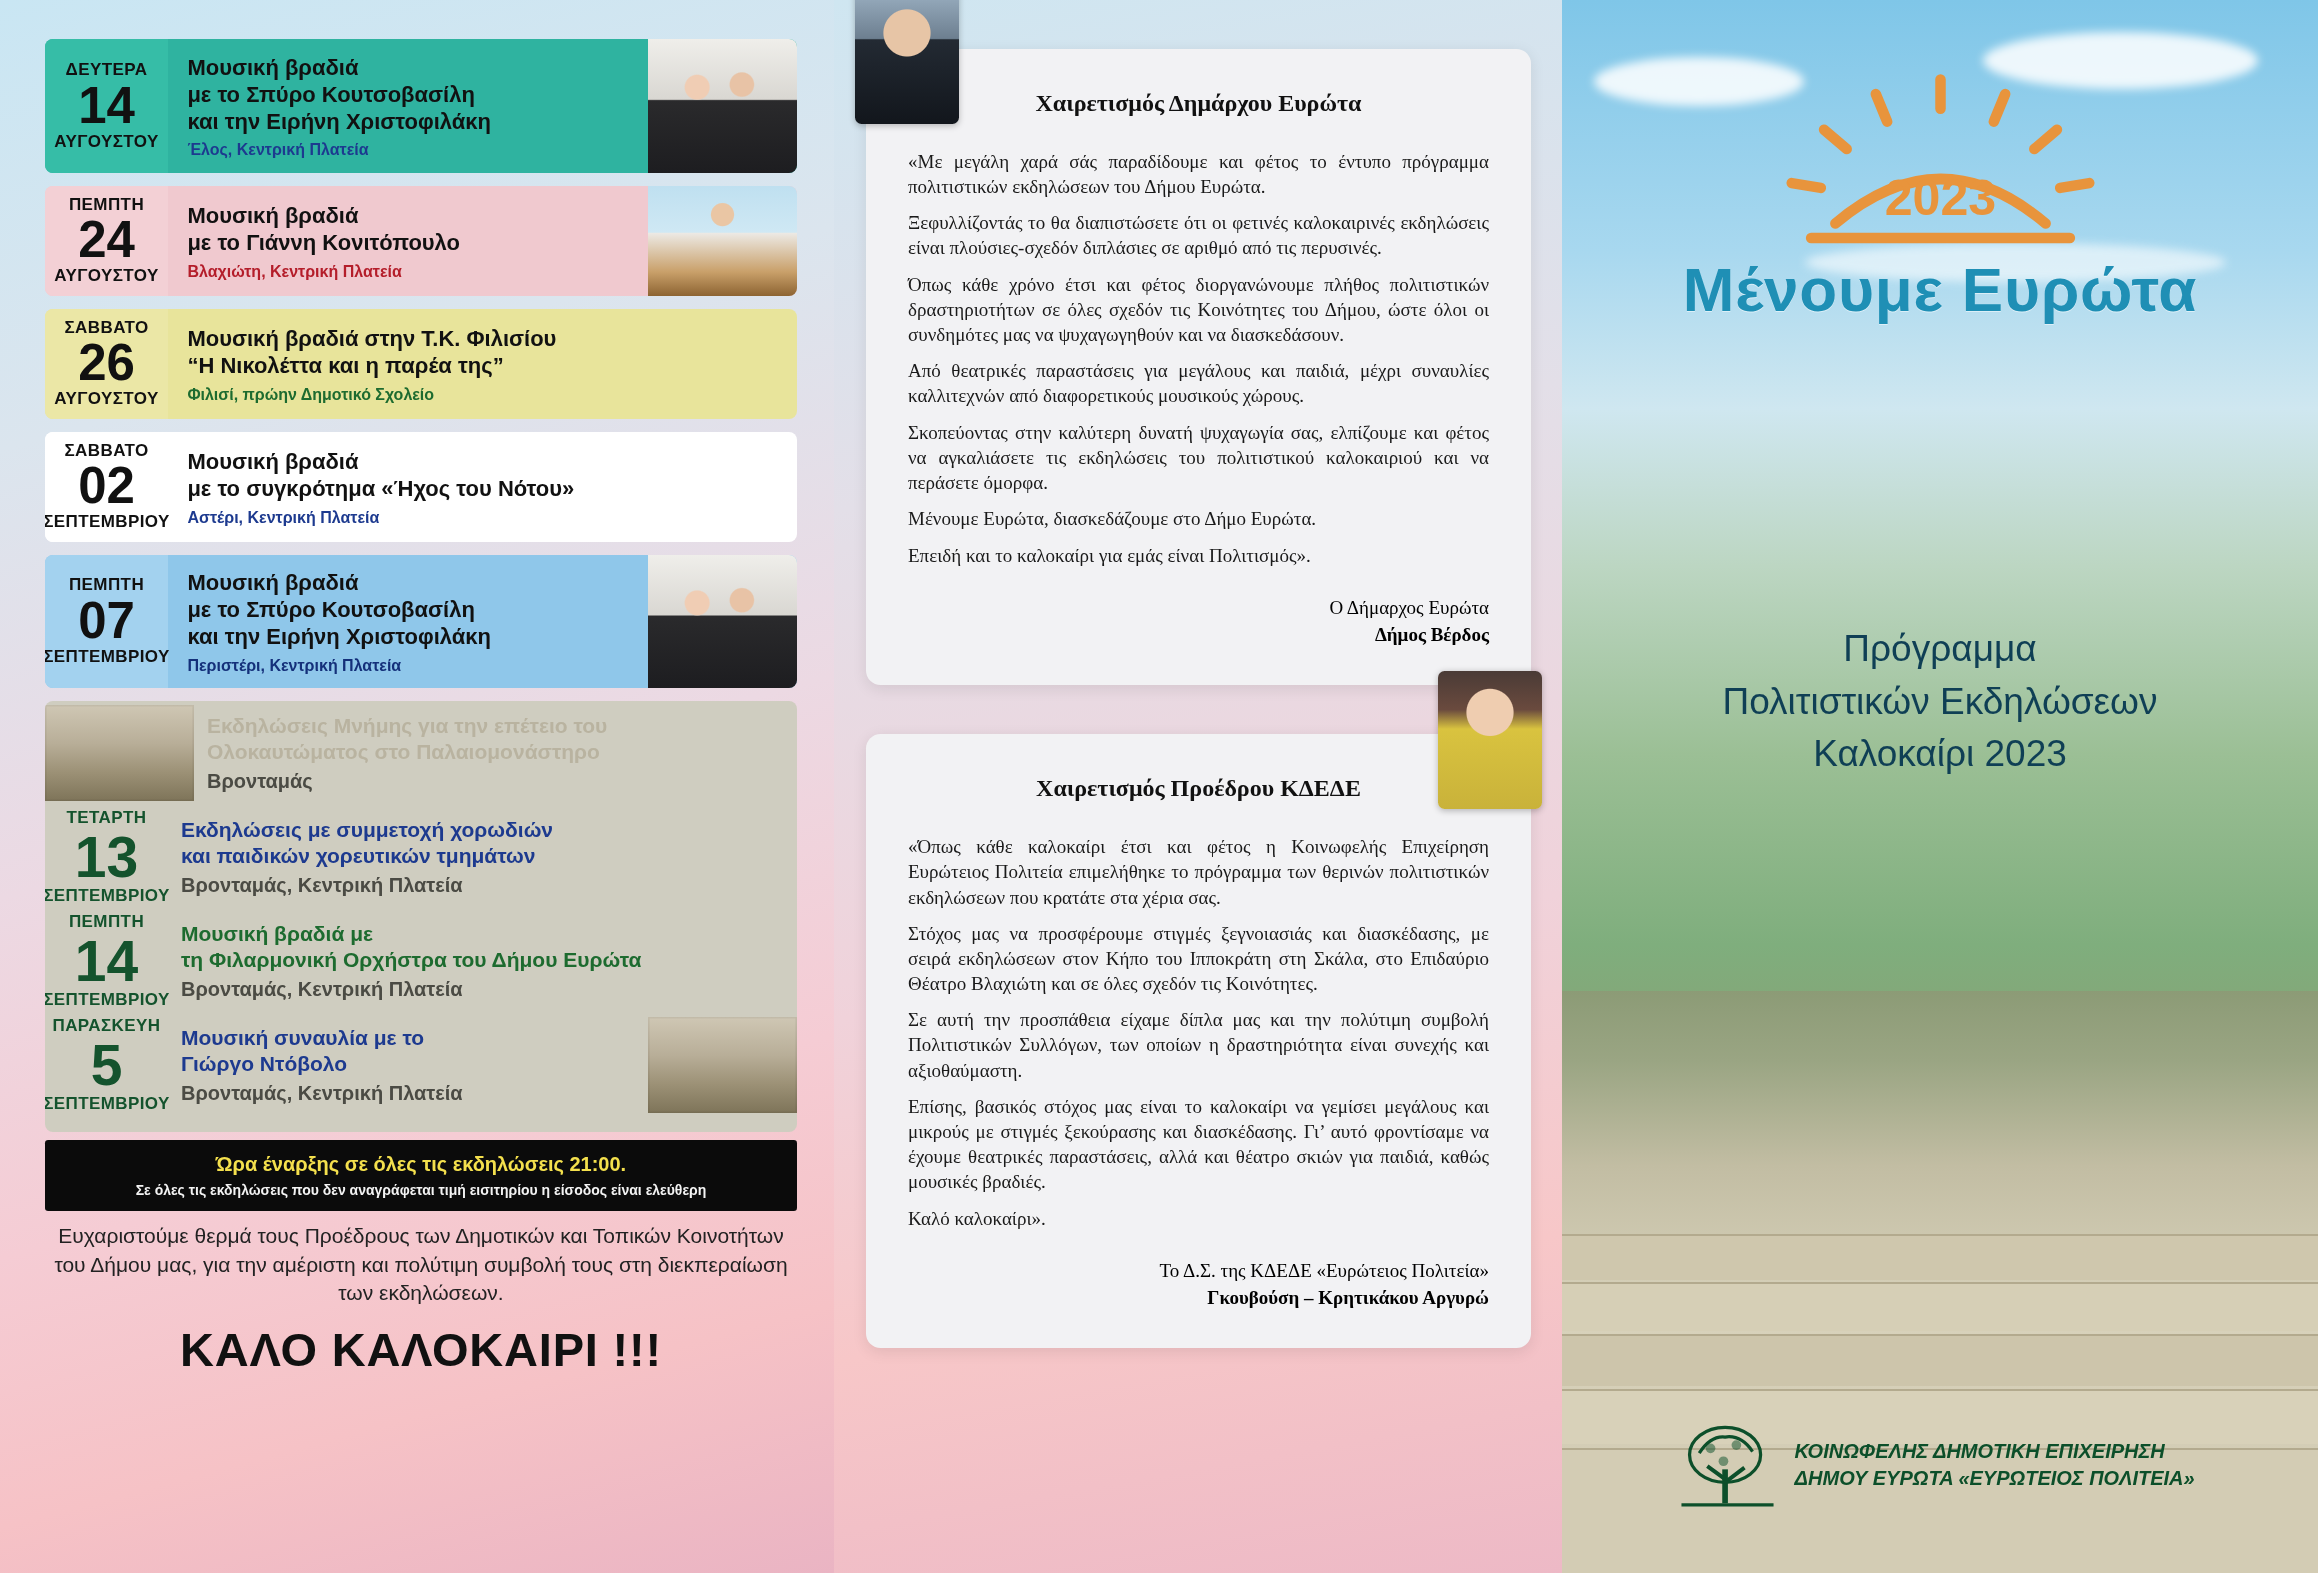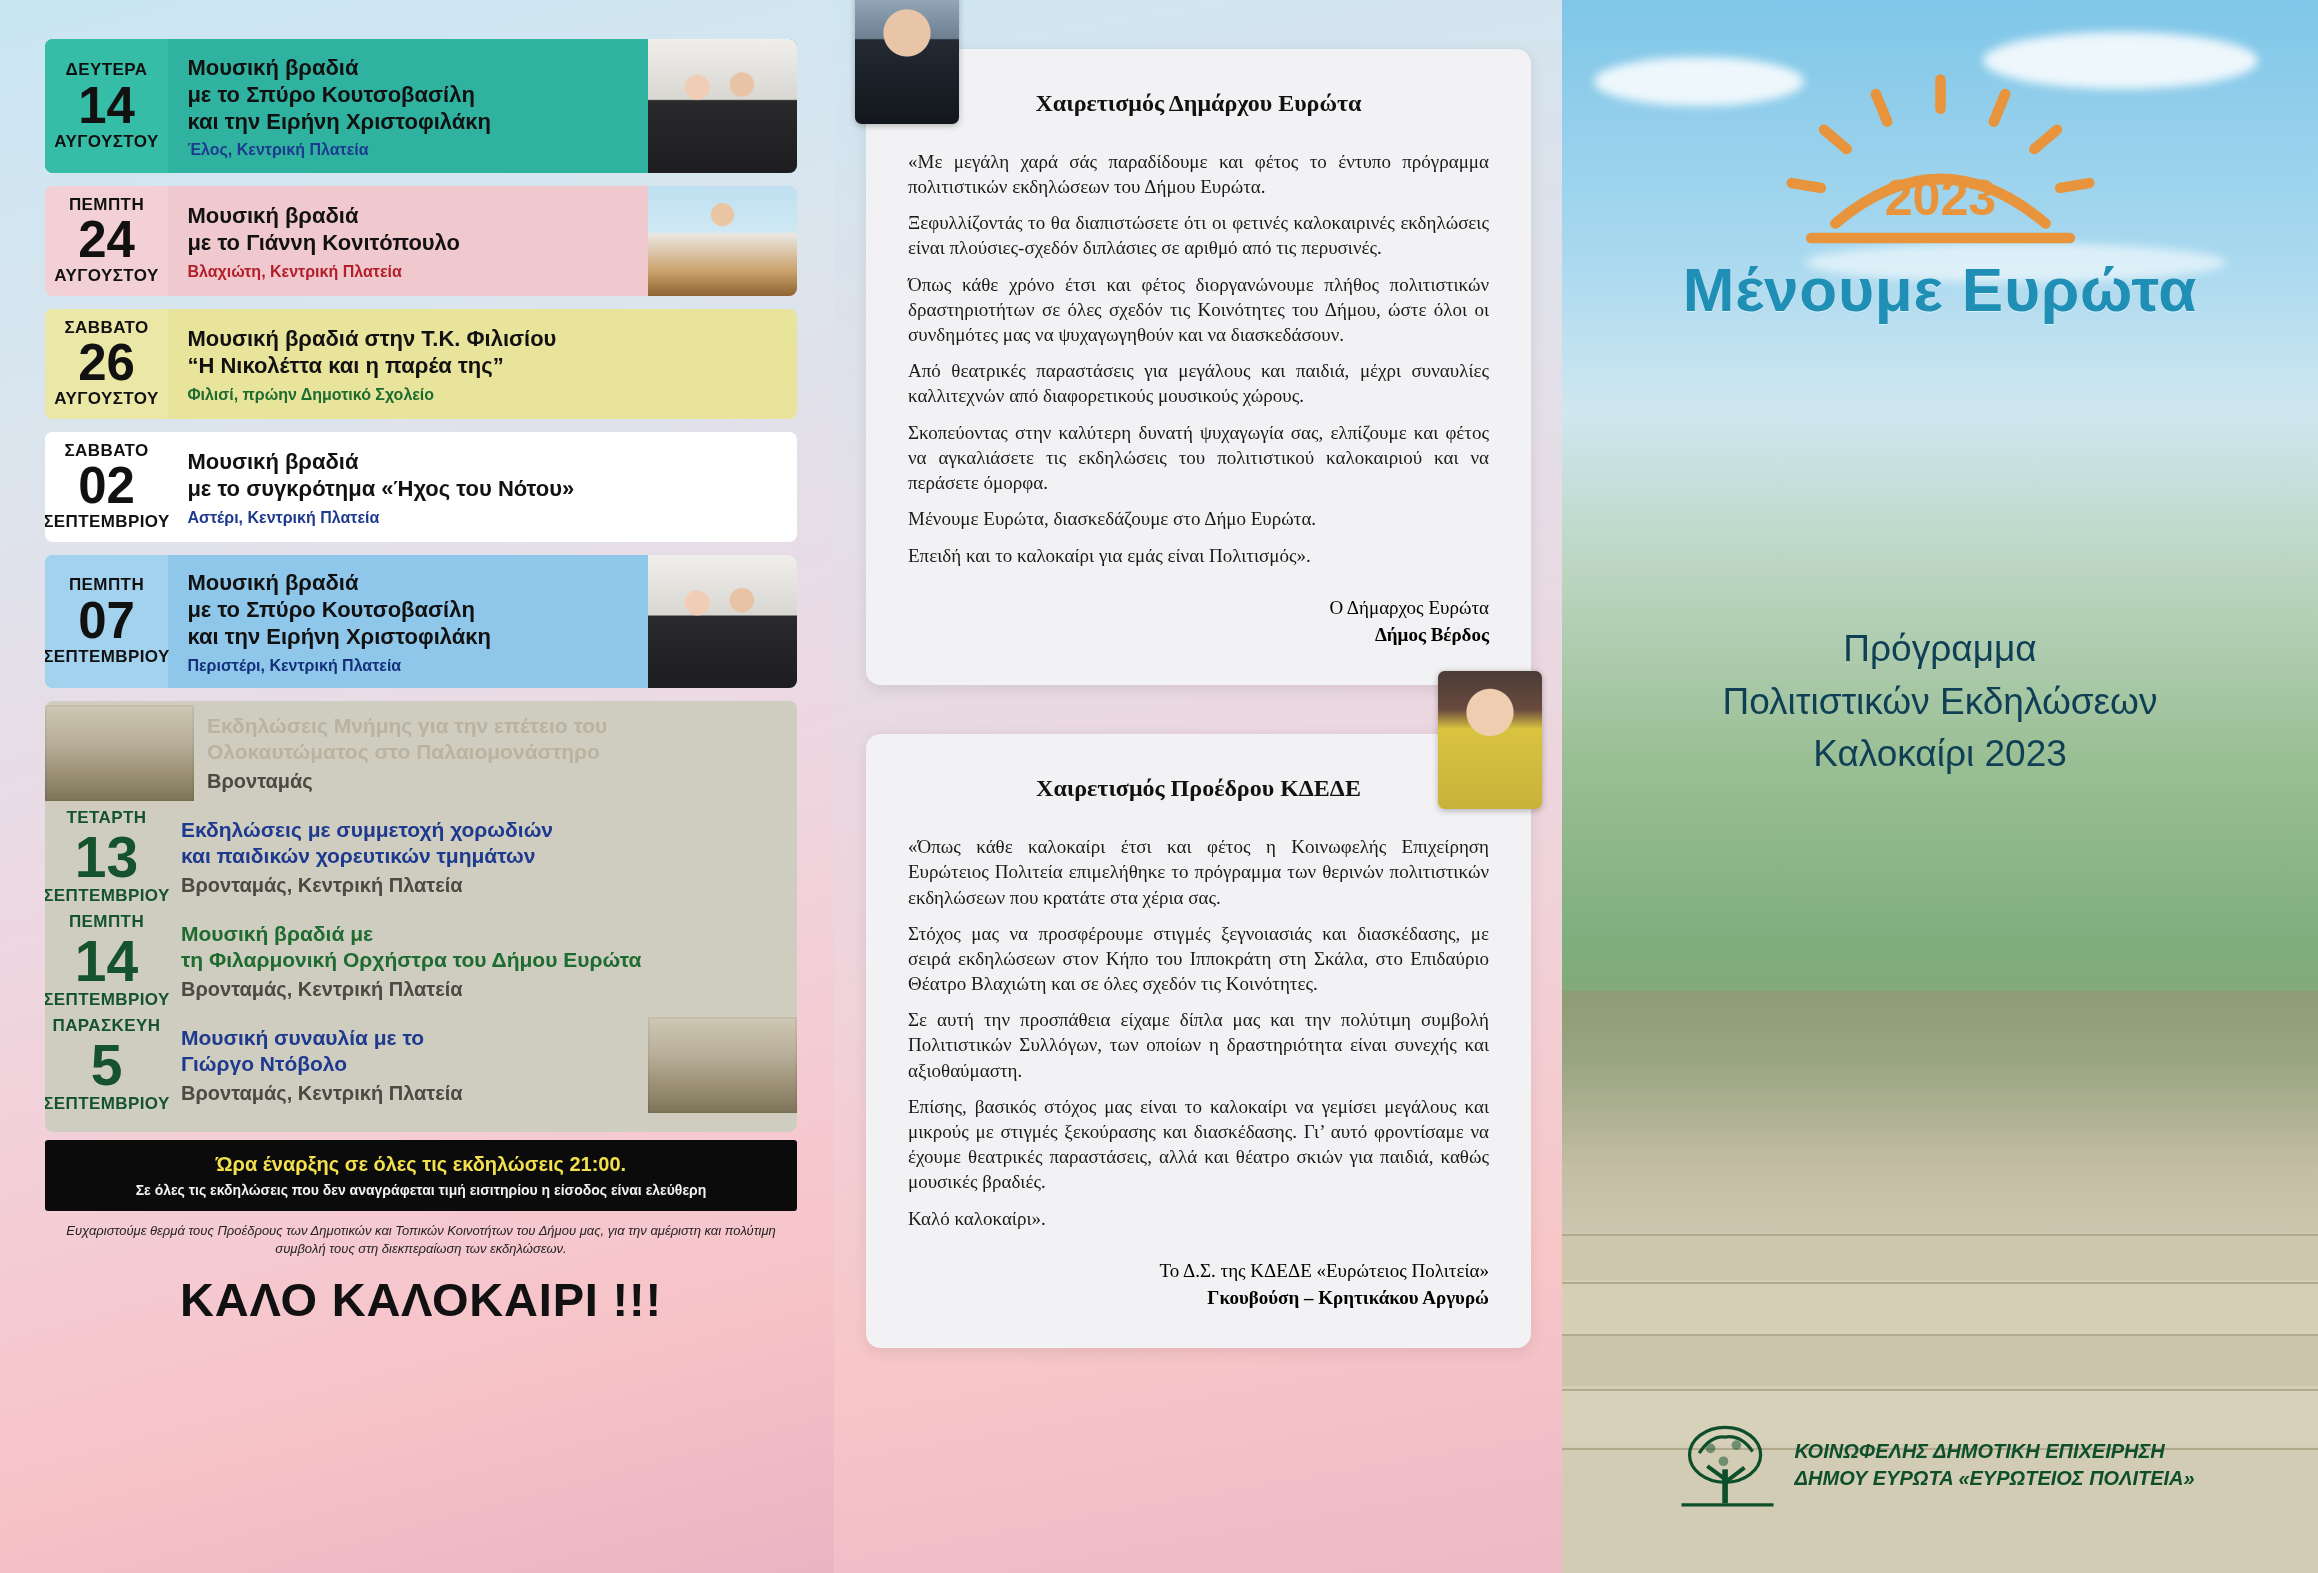--- a/index.html
+++ b/index.html
@@ -95,21 +95,21 @@
 
   
   #notice{
     background:#0b0b0b;color:#f4e04d;border-radius:3.2px;
     margin-top:8px;padding:13px 14.6px;text-align:center;
   }
   #notice .n1{font-size:20px;font-weight:bold;}
   #notice .n2{font-size:14px;font-weight:bold;margin-top:6.5px;color:#f3f3f3;}
 
   #thanks{
-    margin-top:11.3px;text-align:center;font-size:13px;line-height:1.35;color:#222;font-style:italic;
+    margin-top:11.3px;text-align:center;font-size:21px;line-height:1.35;color:#222;
   }
   #kalo{
     margin-top:14.6px;text-align:center;font-size:47px;font-weight:bold;color:#111;
     letter-spacing:0.8px;
   }
 
   
   #middle-panel{
     position:absolute;left:834px;top:0;width:729px;height:1574px;
     background:linear-gradient(170deg,#cfe6f1 0%,#e3dfe8 30%,#f0d2da 60%,#f7c7c8 80%,#edb9c6 100%);

